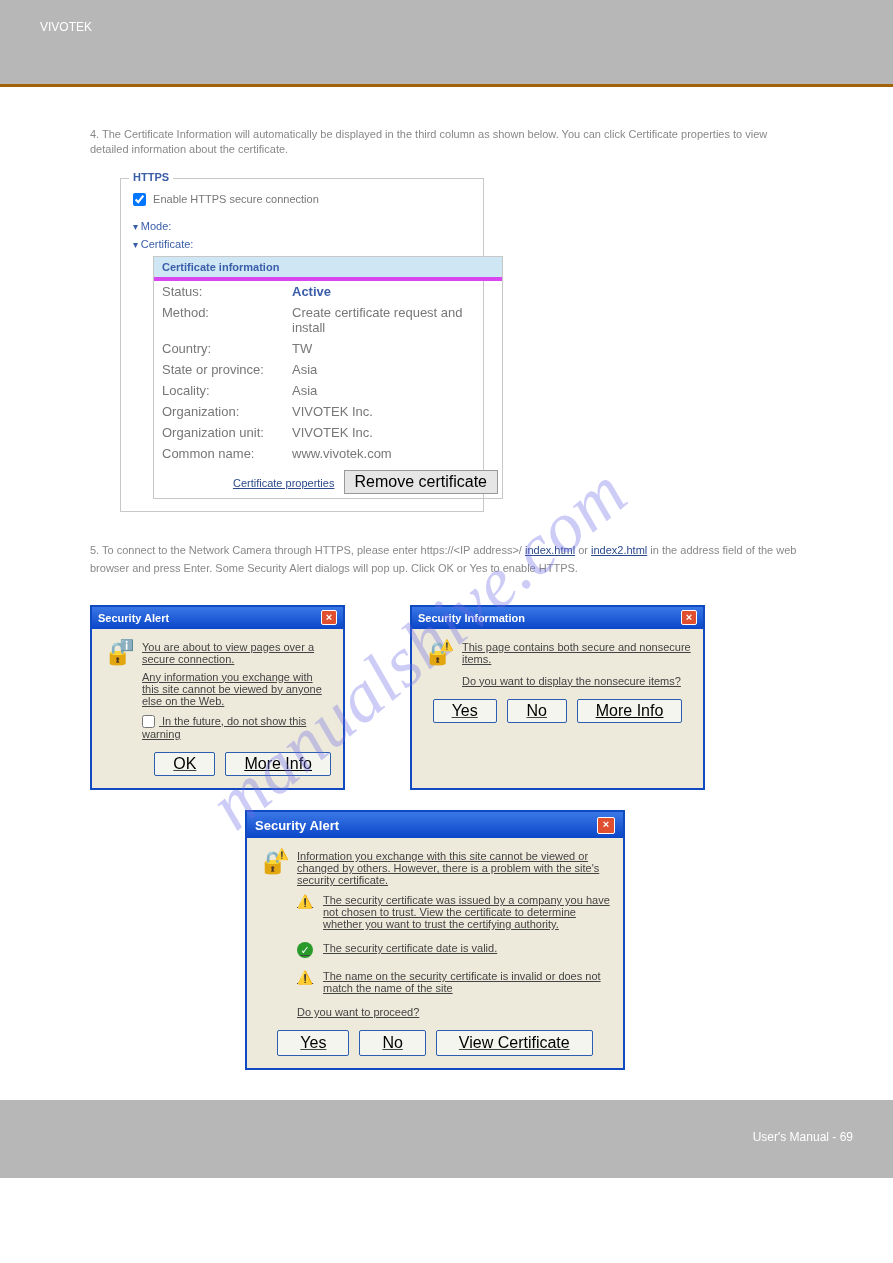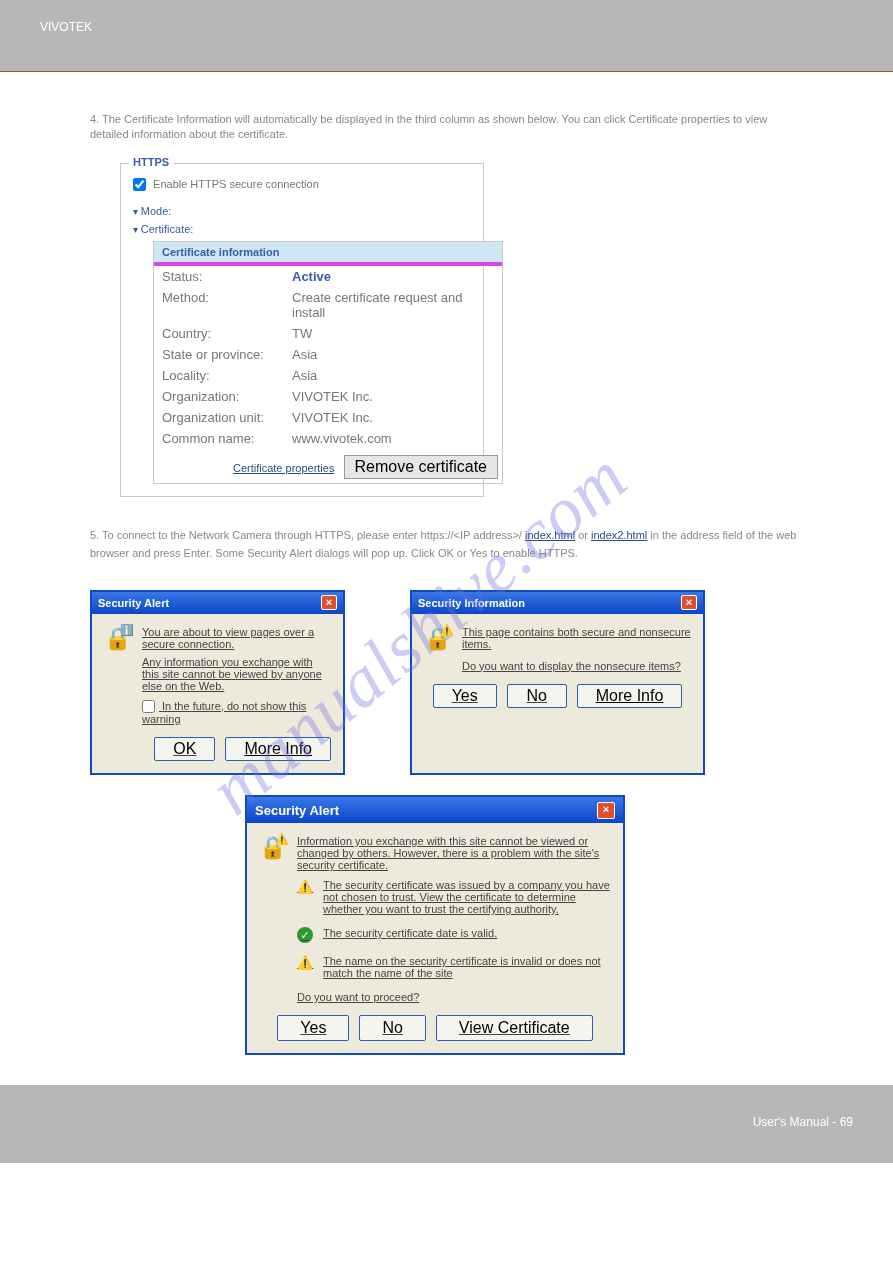--- a/index.html
+++ b/index.html
@@ -1,17 +1,17 @@
 <!DOCTYPE html>
 <html><head>
   <meta charset="utf-8">
   <style>
     * { box-sizing: border-box; margin: 0; padding: 0; }
     body { font-family: Arial, sans-serif; font-size: 11px; color: #555; background: #fff; width: 893px; }
-    .header-bar { height: 72px; background: #b7b7b7; border-bottom: 1px solid #a16207; }
+    .header-bar { height: 87px; background: #b7b7b7; border-bottom: 3px solid #a16207; }
     .header-text { font-size: 12px; color: #fff; padding: 20px 40px 0 40px; display: flex; justify-content: space-between; }
     .footer-bar { height: 78px; background: #b7b7b7; margin-top: 30px; }
     .footer-text { font-size: 12px; color: #fff; padding: 30px 40px 0 40px; display: flex; justify-content: space-between; }
     .page-content { padding: 40px 90px 0 90px; }
 
     .intro-text { margin-bottom: 20px; color: #888; line-height: 1.4; }
 
     
     .https-panel { border: 1px solid #c8c8c8; padding: 14px 12px 12px 12px; position: relative; width: 364px; margin-left: 30px; }
     .https-legend { position: absolute; top: -8px; left: 8px; background: #fff; padding: 0 4px; color: #3a5da8; font-weight: bold; font-size: 11px; }

